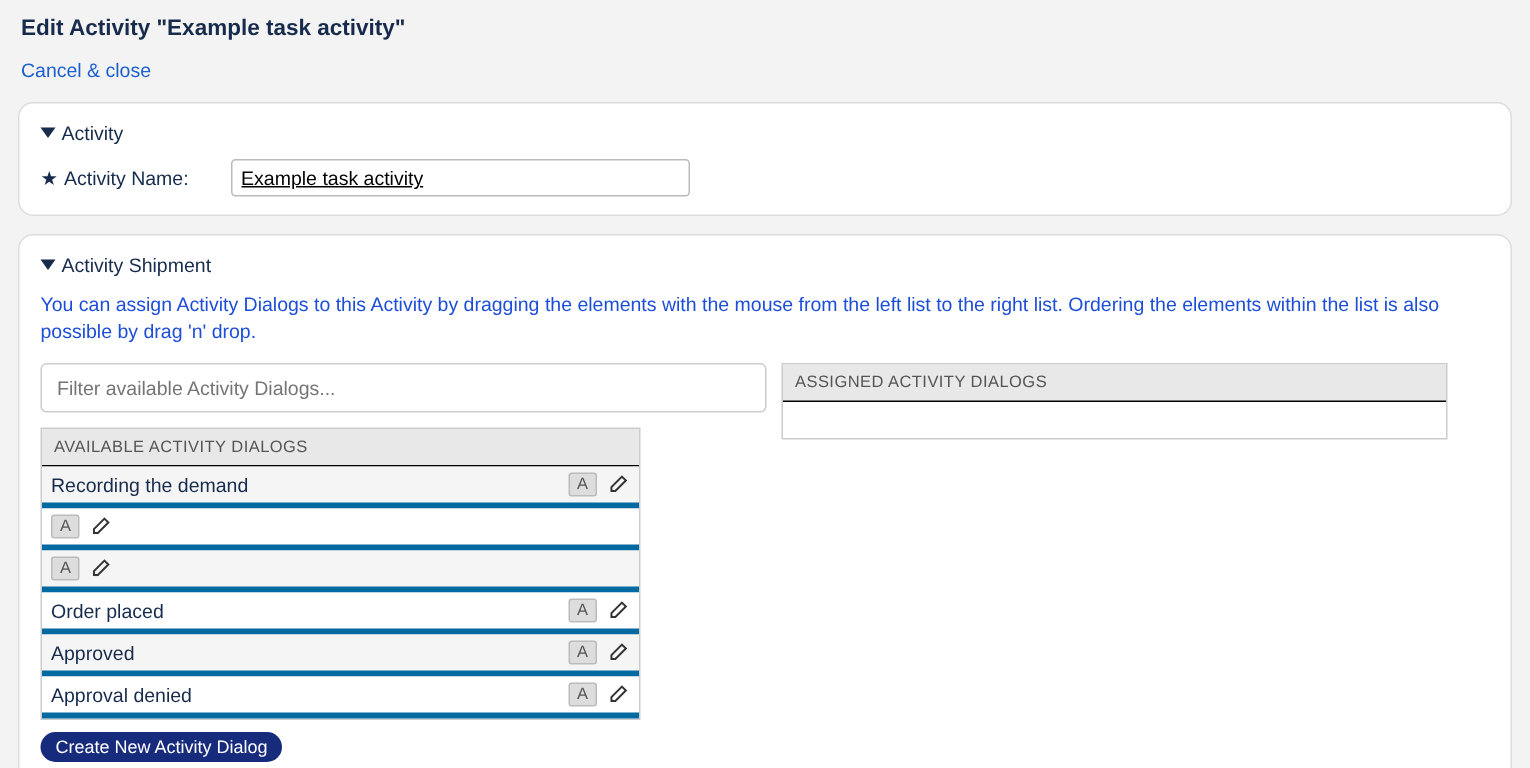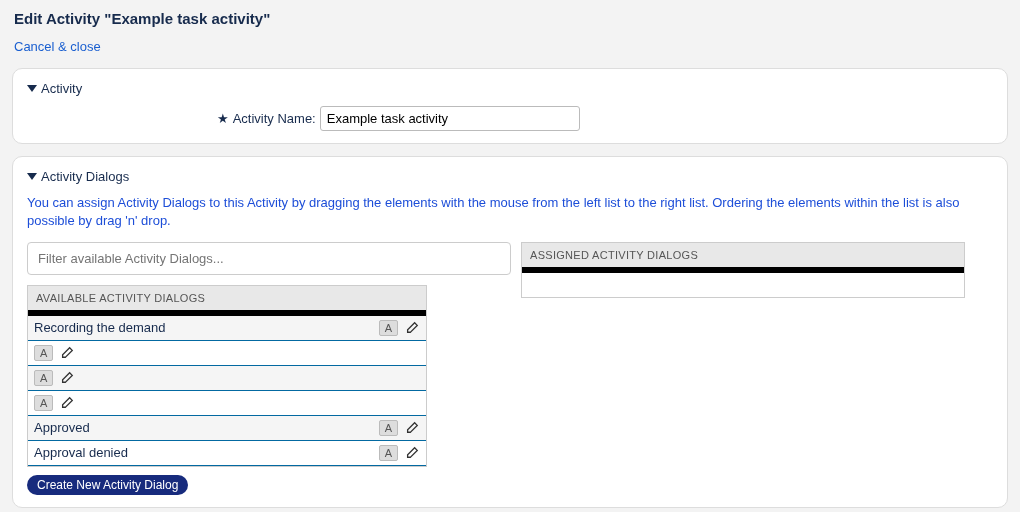--- a/index.html
+++ b/index.html
@@ -49,35 +49,35 @@
 .caret {
   width: 0; height: 0;
   border-left: 5px solid transparent;
   border-right: 5px solid transparent;
   border-top: 7px solid #172b4d;
   display: inline-block;
 }
 .field-row {
   display: flex;
   align-items: center;
-  gap: 4px;
-  margin-left: 190px;
+  gap: 28px;
 }
 .field-label {
   color: #172b4d;
   font-size: 13px;
   white-space: nowrap;
 }
 .req { font-size: 13px; margin-right: 4px; }
 .text-input {
-  width: 260px;
+  width: 306px;
   padding: 4px 6px;
   border: 1px solid #bbb;
   border-radius: 3px;
   font-size: 13px;
+  text-decoration: underline;
 }
 .help-text {
   color: #1d4ed8;
   font-size: 13px;
   margin-bottom: 12px;
   line-height: 1.4;
 }
 .columns {
   display: flex;
   gap: 10px;
@@ -97,26 +97,27 @@
 .list-box {
   border: 1px solid #ccc;
   width: 400px;
 }
 .list-header {
   background: #e8e8e8;
   color: #555;
   font-size: 11px;
   letter-spacing: 0.3px;
   padding: 6px 8px;
-  border-bottom: 6px solid #000000;
+  border-bottom: 1px solid #000000;
 }
 .list-row {
   display: flex;
+  align-items: center;
   padding: 4px 6px;
-  border-bottom: 1px solid #0369a1;
+  border-bottom: 4px solid #0369a1;
   cursor: move;
 }
 .list-row:nth-child(odd) { background: #f5f5f5; }
 .list-row:nth-child(even) { background: #fff; }
 .row-label {
   flex: 1;
   color: #172b4d;
   font-size: 13px;
 }
 .badge {
@@ -172,21 +173,21 @@
       <span class="field-label">
         <span class="req">★</span><span>Activity Name:</span>
       </span>
       <input class="text-input" type="text" value="Example task activity" style="">
     </div>
   </div>
 
   <div class="panel">
     <div class="section-header">
       <span class="caret"></span>
-      <span>Activity Dialogs</span>
+      <span>Activity Shipment</span>
     </div>
     <div class="help-text">You can assign Activity Dialogs to this Activity by dragging the elements with the mouse from the left list to the right list. Ordering the elements within the list is also possible by drag 'n' drop.</div>
 
     <div class="columns">
       <div class="col-left">
         <input class="filter-input" type="text" placeholder="Filter available Activity Dialogs..." style="">
         <div class="list-box">
           <div class="list-header">AVAILABLE ACTIVITY DIALOGS</div>
           <div id="available-rows">
               <div class="list-row">
@@ -211,20 +212,21 @@
               <div class="list-row">
                 <span class="badge">A</span>
                 <span class="edit-icon">
                   <svg viewBox="0 0 16 16">
                     <path d="M11 2l3 3-8 8H3v-3l8-8z"></path>
                     <path d="M3 13h3"></path>
                   </svg>
                 </span>
               </div>
               <div class="list-row">
+                <span class="row-label">Order placed</span>
                 <span class="badge">A</span>
                 <span class="edit-icon">
                   <svg viewBox="0 0 16 16">
                     <path d="M11 2l3 3-8 8H3v-3l8-8z"></path>
                     <path d="M3 13h3"></path>
                   </svg>
                 </span>
               </div>
               <div class="list-row">
                 <span class="row-label">Approved</span>

